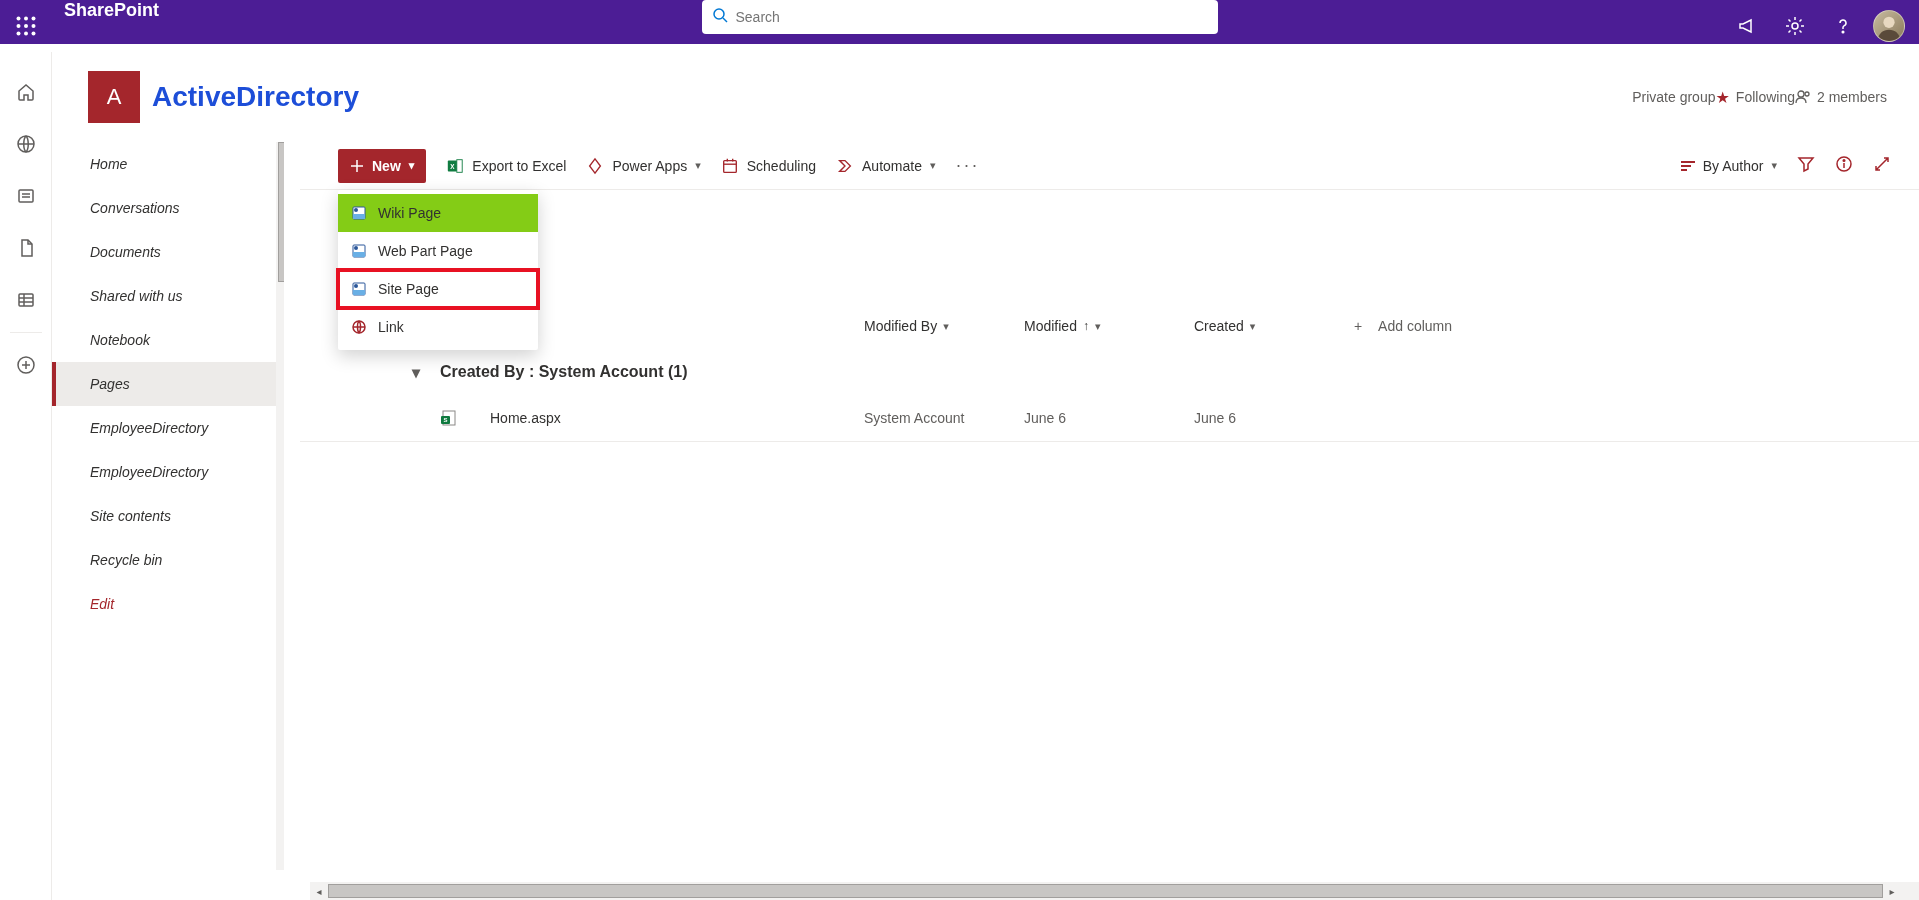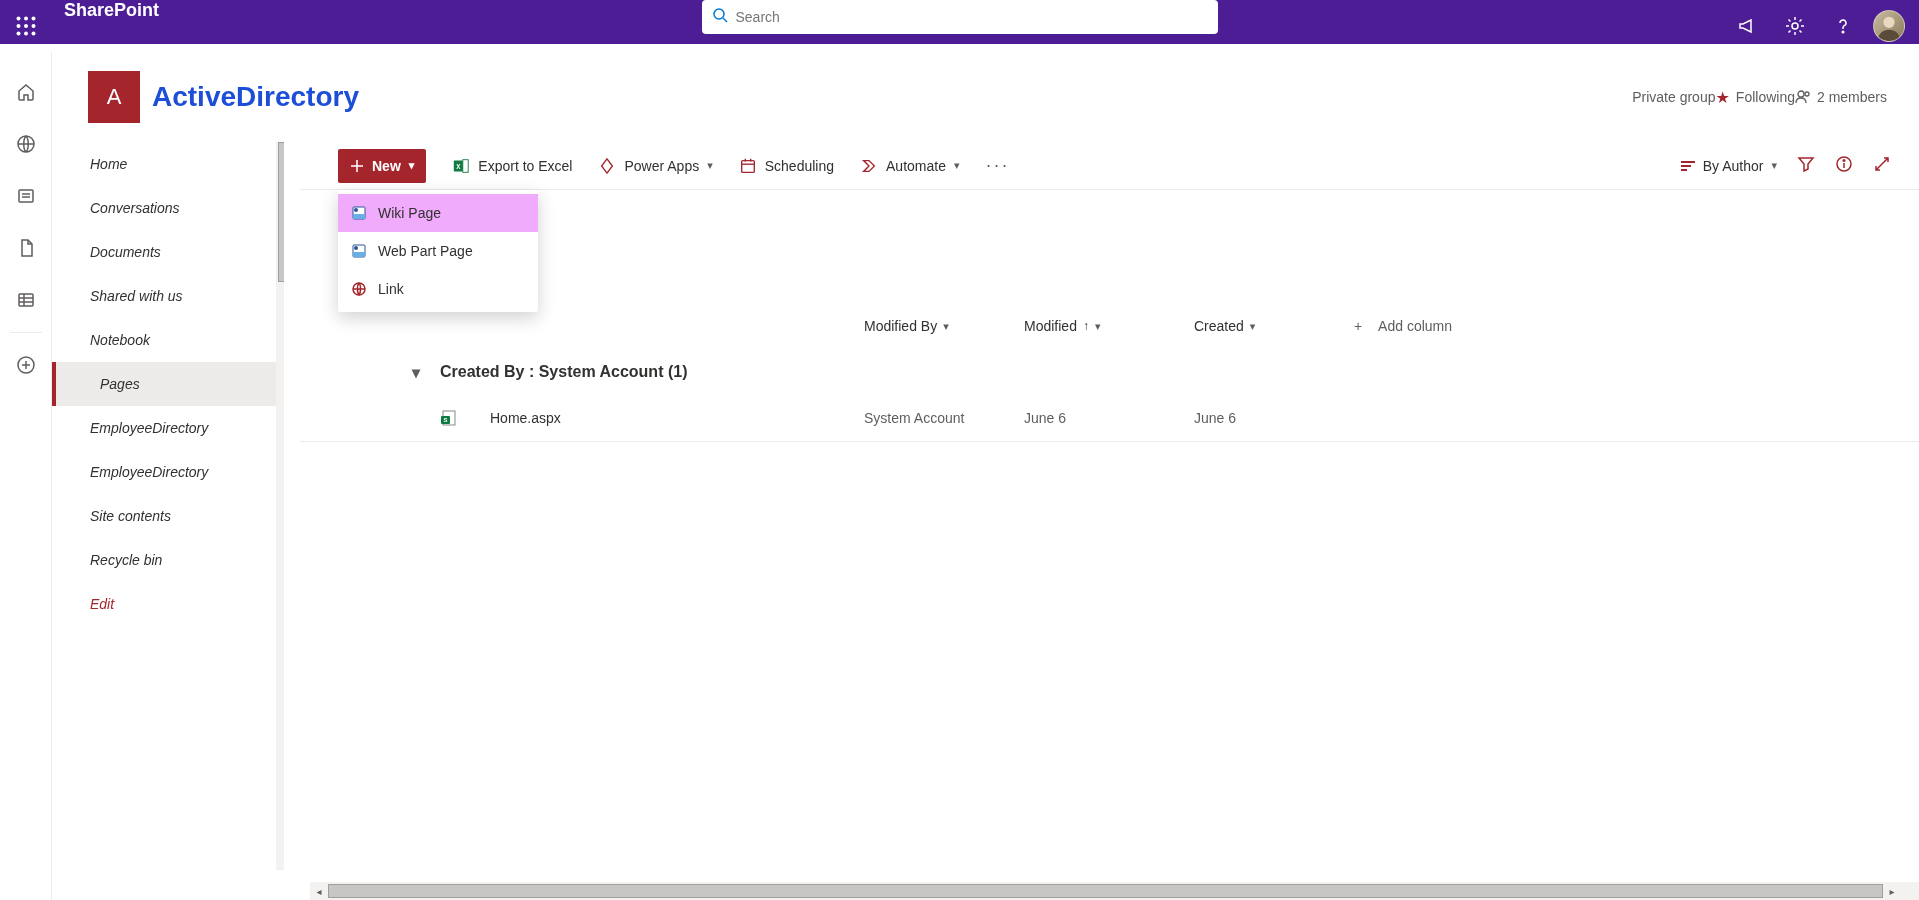--- a/index.html
+++ b/index.html
@@ -31,41 +31,41 @@
 .site-logo { width: 52px; height: 52px; background: #a4262c; color: #fff; display: flex; align-items: center; justify-content: center; font-size: 22px; font-weight: 400; }
 .site-title { font-size: 28px; font-weight: 600; margin-left: 12px; color: #1d4ed8; }
 .site-meta { margin-left: auto; display: flex; align-items: center; font-size: 14px; color: #605e5c; }
 .meta-item { display: flex; align-items: center; gap: 6px; }
 .star-ic { color: #a4262c; font-size: 16px; }
 
 
 .site-nav { position: absolute; left: 52px; top: 142px; width: 232px; bottom: 0; overflow-y: auto; border-right: 0; }
 .site-nav .nav-inner { overflow-y: auto; height: 100%; }
 .nav-link { display: block; padding: 14px 20px 14px 38px; font-size: 14px; color: #323130; cursor: pointer; font-style: italic; }
-.nav-link.active { background: #edebe9; border-left: 4px solid #a4262c; padding-left: 44px; }
+.nav-link.active { background: #edebe9; border-left: 4px solid #a4262c; padding-left: 34px; }
 .nav-link.edit { color: #a4262c; }
 .nav-scroll { position: absolute; right: -10px; top: 0; bottom: 30px; width: 18px; background: #f3f2f1; }
 .nav-thumb { position: absolute; top: 0; left: 2px; width: 14px; height: 140px; background: #c8c6c4; border: 1px solid #a19f9d; }
 
 
 .main { position: absolute; left: 300px; right: 0; top: 142px; bottom: 0; }
 
-.cmd-bar { height: 48px; display: flex; align-items: center; padding: 0 28px 0 38px; gap: 26px; border-bottom: 1px solid #edebe9; }
+.cmd-bar { height: 48px; display: flex; align-items: center; padding: 0 28px 0 38px; gap: 20px; border-bottom: 1px solid #edebe9; }
 .new-btn { height: 34px; background: #a4262c; color: #fff; border-radius: 2px; display: flex; align-items: center; padding: 0 12px; gap: 8px; font-size: 14px; font-weight: 600; cursor: pointer; }
 .cmd-item { display: flex; align-items: center; gap: 8px; font-size: 14px; color: #323130; cursor: pointer; justify-content: space-between; }
 .cmd-item svg { width: 18px; height: 18px; }
 .cmd-right { margin-left: auto; display: flex; align-items: center; gap: 20px; }
 .cmd-ic { color: #a4262c; }
 .chev { font-size: 11px; color: #605e5c; }
 .chev-wh { font-size: 11px; color: #fff; }
 
 
 .new-menu { position: absolute; left: 38px; top: 48px; width: 200px; background: #fff; box-shadow: 0 6px 18px rgba(0,0,0,.18); border-radius: 2px; z-index: 20; padding: 4px 0; }
 .menu-row { display: flex; align-items: center; gap: 10px; padding: 10px 12px; font-size: 14px; cursor: pointer; }
-.menu-row:hover, .menu-row.hover { background: #f0abfc; }
+.menu-row:hover, .menu-row.hover { background: #84cc16; }
 .menu-row.hl { outline: 4px solid #e81123; outline-offset: -2px; }
 .page-ico { width: 18px; height: 18px; display: inline-flex; align-items: center; justify-content: center; }
 .page-ico svg { width: 16px; height: 16px; }
 .link-ico svg { stroke: #a4262c; }
 
 
 .tbl-header { display: flex; align-items: center; height: 48px; padding-left: 140px; margin-top: 112px; font-size: 14px; color: #323130; }
 .col { display: flex; align-items: center; gap: 6px; }
 .col-name { width: 380px; }
 .col-modby { width: 160px; margin-left: 44px; }
@@ -326,20 +326,30 @@
       <div class="menu-row">
         <span class="page-ico">
           <svg viewBox="0 0 16 16">
             <rect x="2" y="2" width="12" height="12" rx="1" fill="#fff" stroke="#2b579a"></rect>
             <circle cx="5" cy="5" r="2" fill="#2b579a"></circle>
             <rect x="2" y="9" width="12" height="5" fill="#69afe5"></rect>
           </svg>
         </span>
         <span>Web Part Page</span>
       </div>
+      <div class="menu-row hl">
+        <span class="page-ico">
+          <svg viewBox="0 0 16 16">
+            <rect x="2" y="2" width="12" height="12" rx="1" fill="#fff" stroke="#2b579a"></rect>
+            <circle cx="5" cy="5" r="2" fill="#2b579a"></circle>
+            <rect x="2" y="9" width="12" height="5" fill="#69afe5"></rect>
+          </svg>
+        </span>
+        <span>Site Page</span>
+      </div>
       <div class="menu-row">
         <span class="page-ico link-ico">
           <svg viewBox="0 0 16 16" fill="none" stroke="#a4262c" stroke-width="1.5">
             <circle cx="8" cy="8" r="6"></circle>
             <path d="M2 8h12M8 2c2 2 2 10 0 12M8 2c-2 2-2 10 0 12"></path>
           </svg>
         </span>
         <span>Link</span>
       </div>
     </div>

